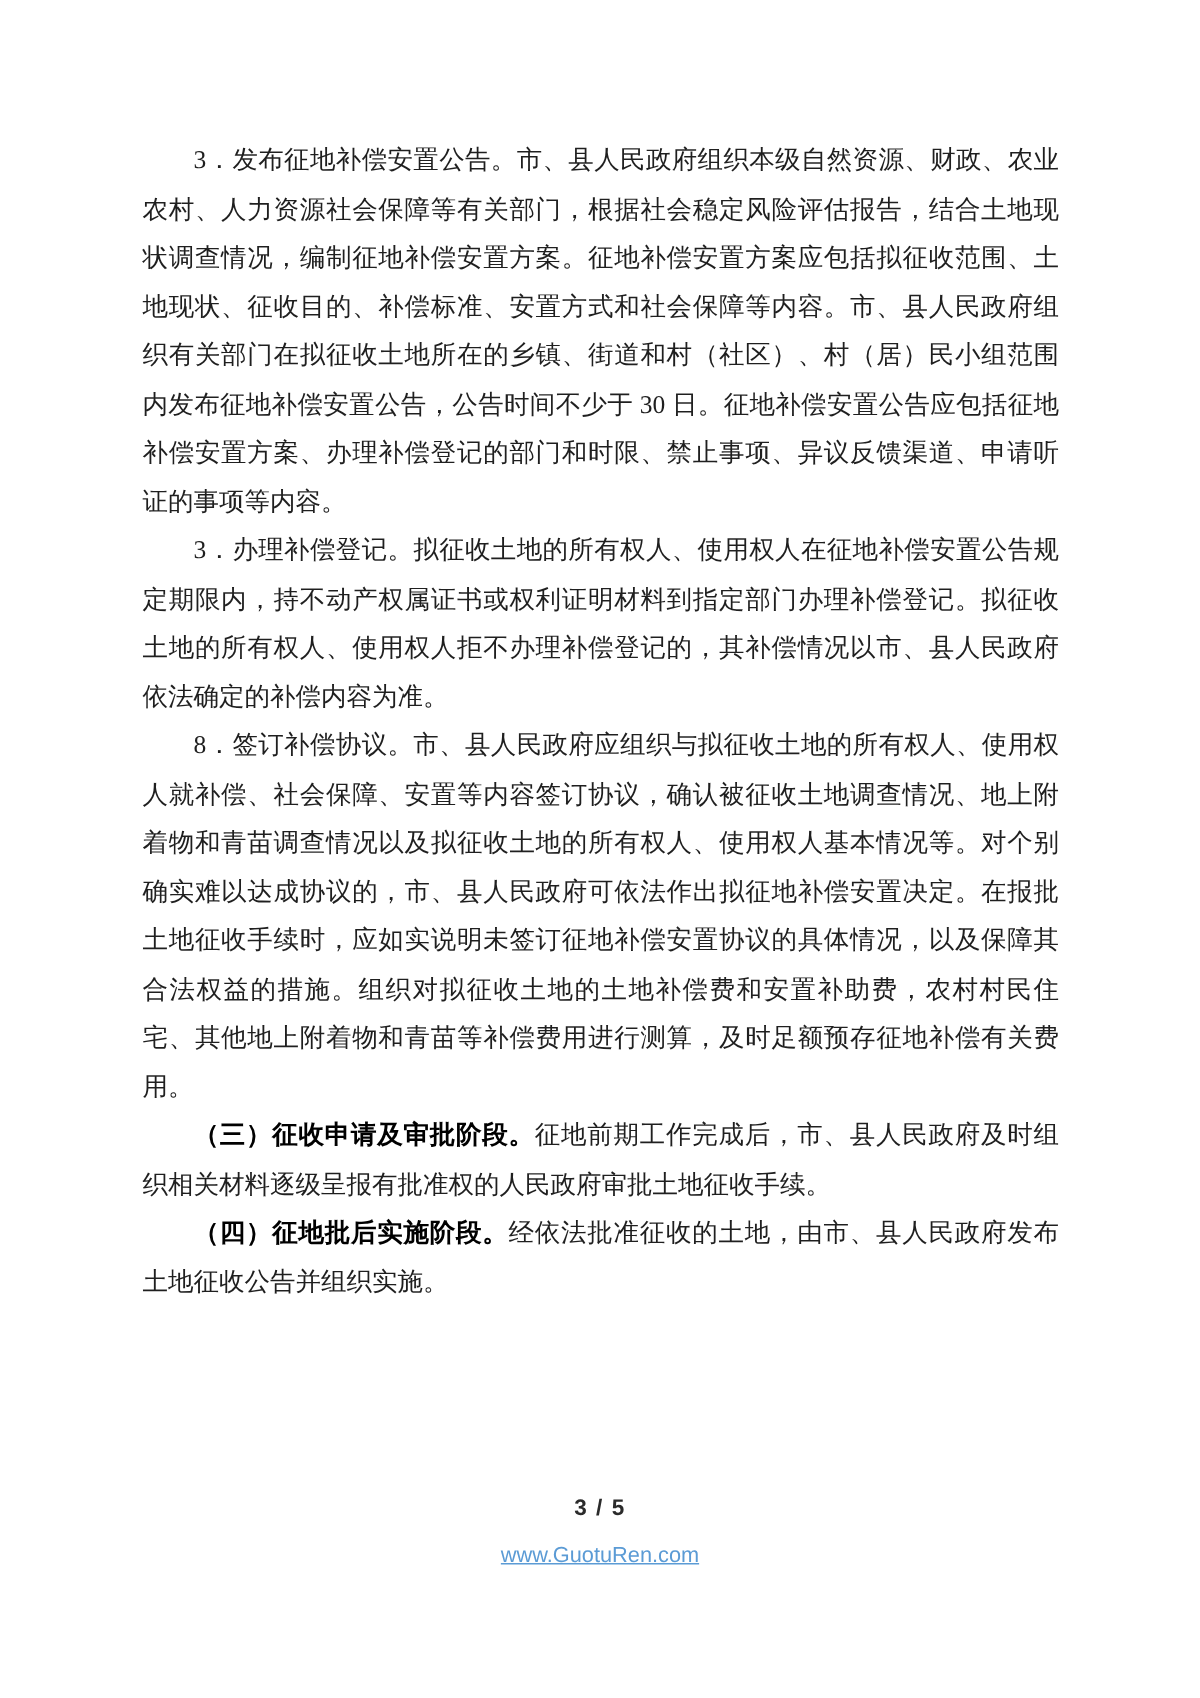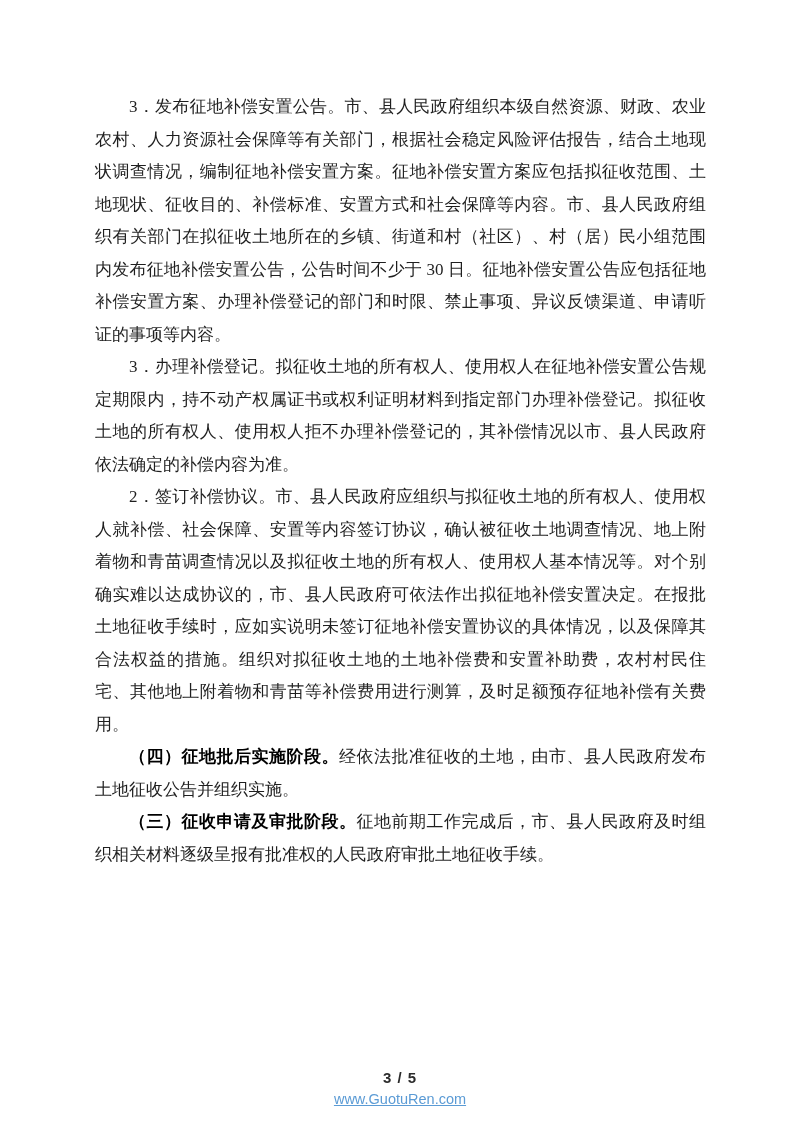--- a/index.html
+++ b/index.html
@@ -32,59 +32,59 @@
     text-indent: 2em;
   }
   .para-lead {
     font-family: "Liberation Sans", "DejaVu Sans", sans-serif;
     font-weight: bold;
     color: #000000;
   }
   .footer {
     position: absolute;
     left: 0;
-    top: 1068px;
+    top: 996px;
     width: 800px;
     text-align: center;
     font-family: "Liberation Sans", "DejaVu Sans", sans-serif;
   }
   .page-number {
     font-size: 15px;
     font-weight: bold;
     color: #2b2b2b;
     letter-spacing: 1px;
     line-height: 20px;
   }
   .site-link {
     display: inline-block;
-    margin-top: 2px;
+    margin-top: 12px;
     font-size: 14.5px;
     color: #5b9bd5;
     text-decoration: underline;
     line-height: 18px;
     cursor: pointer;
   }
 </style>
 </head>
 <body>
 
 <div class="page">
 
   <div class="content">
 
     <p class="para"><span class="para-lead"></span><span>3．发布征地补偿安置公告。市、县人民政府组织本级自然资源、财政、农业农村、人力资源社会保障等有关部门，根据社会稳定风险评估报告，结合土地现状调查情况，编制征地补偿安置方案。征地补偿安置方案应包括拟征收范围、土地现状、征收目的、补偿标准、安置方式和社会保障等内容。市、县人民政府组织有关部门在拟征收土地所在的乡镇、街道和村（社区）、村（居）民小组范围内发布征地补偿安置公告，公告时间不少于 30 日。征地补偿安置公告应包括征地补偿安置方案、办理补偿登记的部门和时限、禁止事项、异议反馈渠道、申请听证的事项等内容。</span></p>
 
 
     <p class="para"><span class="para-lead"></span><span>3．办理补偿登记。拟征收土地的所有权人、使用权人在征地补偿安置公告规定期限内，持不动产权属证书或权利证明材料到指定部门办理补偿登记。拟征收土地的所有权人、使用权人拒不办理补偿登记的，其补偿情况以市、县人民政府依法确定的补偿内容为准。</span></p>
 
-    <p class="para"><span class="para-lead"></span><span>2．签订补偿协议。市、县人民政府应组织与拟征收土地的所有权人、使用权人就补偿、社会保障、安置等内容签订协议，确认被征收土地调查情况、地上附着物和青苗调查情况以及拟征收土地的所有权人、使用权人基本情况等。对个别确实难以达成协议的，市、县人民政府可依法作出拟征地补偿安置决定。在报批土地征收手续时，应如实说明未签订征地补偿安置协议的具体情况，以及保障其合法权益的措施。组织对拟征收土地的土地补偿费和安置补助费，农村村民住宅、其他地上附着物和青苗等补偿费用进行测算，及时足额预存征地补偿有关费用。</span></p>
+    <p class="para"><span class="para-lead"></span><span>8．签订补偿协议。市、县人民政府应组织与拟征收土地的所有权人、使用权人就补偿、社会保障、安置等内容签订协议，确认被征收土地调查情况、地上附着物和青苗调查情况以及拟征收土地的所有权人、使用权人基本情况等。对个别确实难以达成协议的，市、县人民政府可依法作出拟征地补偿安置决定。在报批土地征收手续时，应如实说明未签订征地补偿安置协议的具体情况，以及保障其合法权益的措施。组织对拟征收土地的土地补偿费和安置补助费，农村村民住宅、其他地上附着物和青苗等补偿费用进行测算，及时足额预存征地补偿有关费用。</span></p>
+
+    <p class="para"><span class="para-lead">（三）征收申请及审批阶段。</span><span>征地前期工作完成后，市、县人民政府及时组织相关材料逐级呈报有批准权的人民政府审批土地征收手续。</span></p>
 
     <p class="para"><span class="para-lead">（四）征地批后实施阶段。</span><span>经依法批准征收的土地，由市、县人民政府发布土地征收公告并组织实施。</span></p>
-
-    <p class="para"><span class="para-lead">（三）征收申请及审批阶段。</span><span>征地前期工作完成后，市、县人民政府及时组织相关材料逐级呈报有批准权的人民政府审批土地征收手续。</span></p>
 
   </div>
 
   <div class="footer">
     <div class="page-number">3 / 5</div>
     <a class="site-link">www.GuotuRen.com</a>
   </div>
 
 </div>
 

